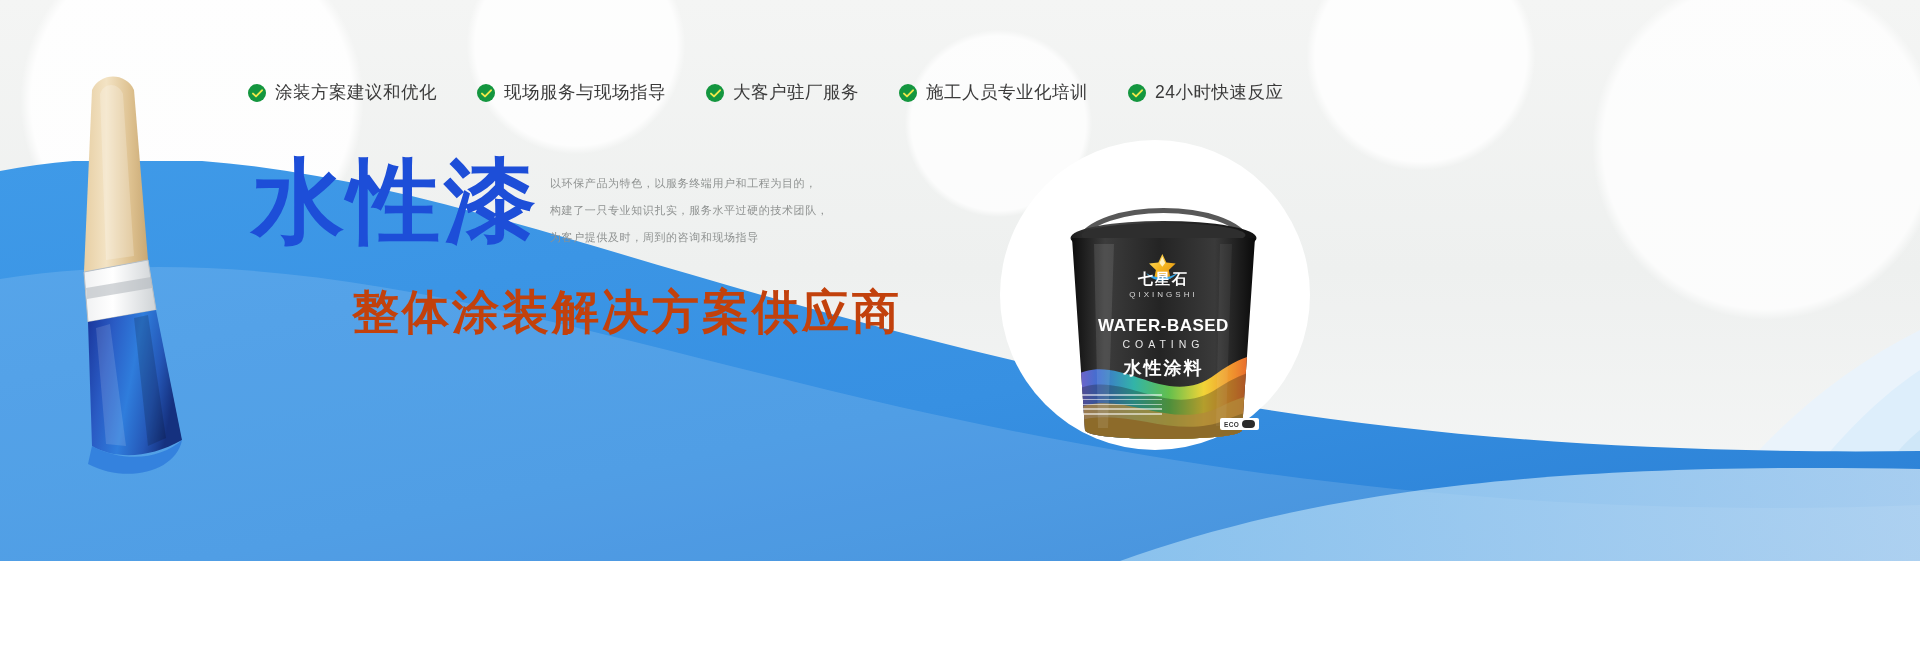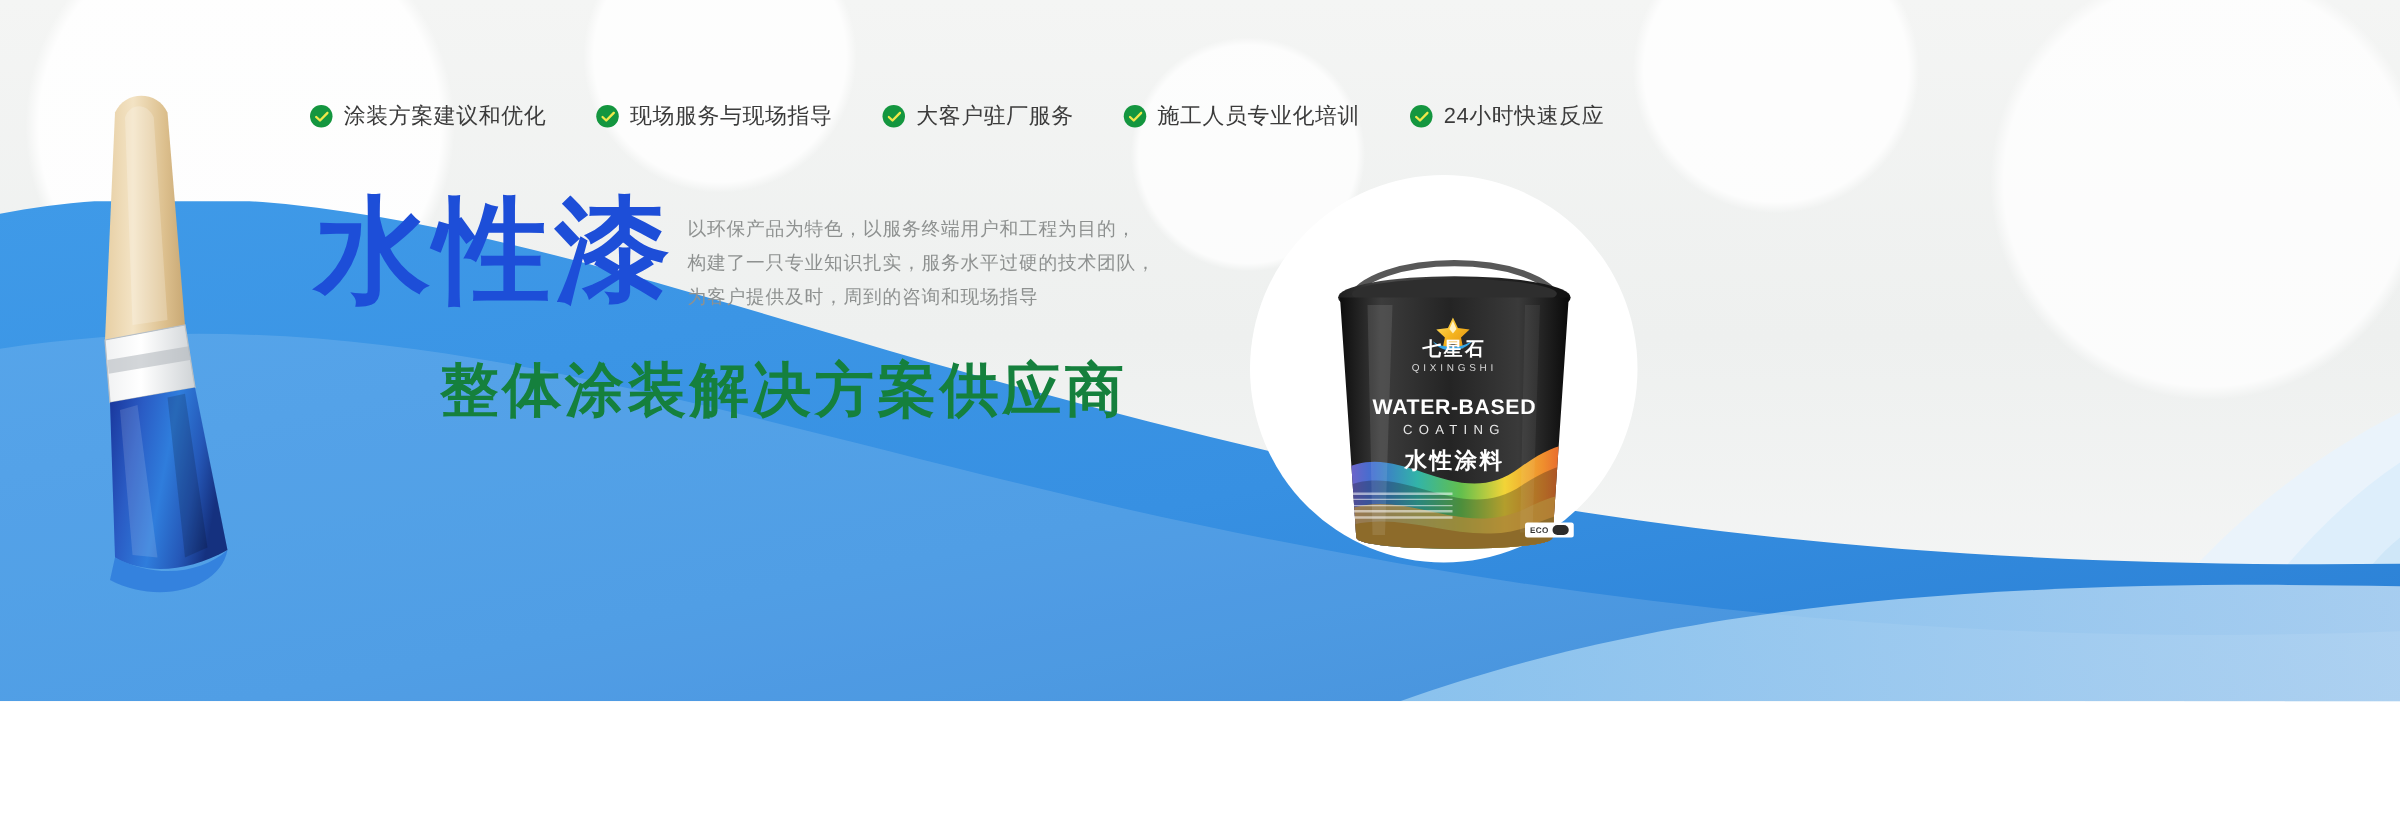--- a/index.html
+++ b/index.html
@@ -32,26 +32,26 @@
   .feat:last-child{margin-right:18px;}
   .check{width:18px;height:18px;border-radius:50%;background:#14963f;
     display:inline-flex;align-items:center;justify-content:center;margin-right:9px;flex:none;}
   .check svg{display:block;}
   .feat-label{font-size:17.5px;color:#3b3b3b;letter-spacing:.5px;white-space:nowrap;line-height:1;}
 
   
   #headline{position:absolute;left:252px;top:155px;font-size:92px;line-height:1;
     font-weight:bold;color:#1d4ed8;letter-spacing:4px;}
 
-  #para{position:absolute;left:550px;top:170px;font-size:15px;line-height:27px;
+  #para{position:absolute;left:550px;top:170px;font-size:11px;line-height:27px;
     color:#8e9190;letter-spacing:.6px;white-space:nowrap;}
   #para div{white-space:nowrap;}
 
   #subheadline{position:absolute;left:352px;top:288px;font-size:47px;line-height:1;
-    font-weight:bold;color:#15803d;letter-spacing:3px;}
+    font-weight:bold;color:#c2410c;letter-spacing:3px;}
 
   
   #brush{position:absolute;left:30px;top:60px;width:230px;height:430px;}
 
   
   #product{position:absolute;left:1000px;top:140px;width:310px;height:310px;}
   #product-circle{position:absolute;inset:0;border-radius:50%;background:#ffffff;}
   #bucket{position:absolute;left:56px;top:58px;width:215px;height:250px;}
 
   .bucket-text{position:absolute;left:0;width:100%;text-align:center;color:#fff;pointer-events:none;}

